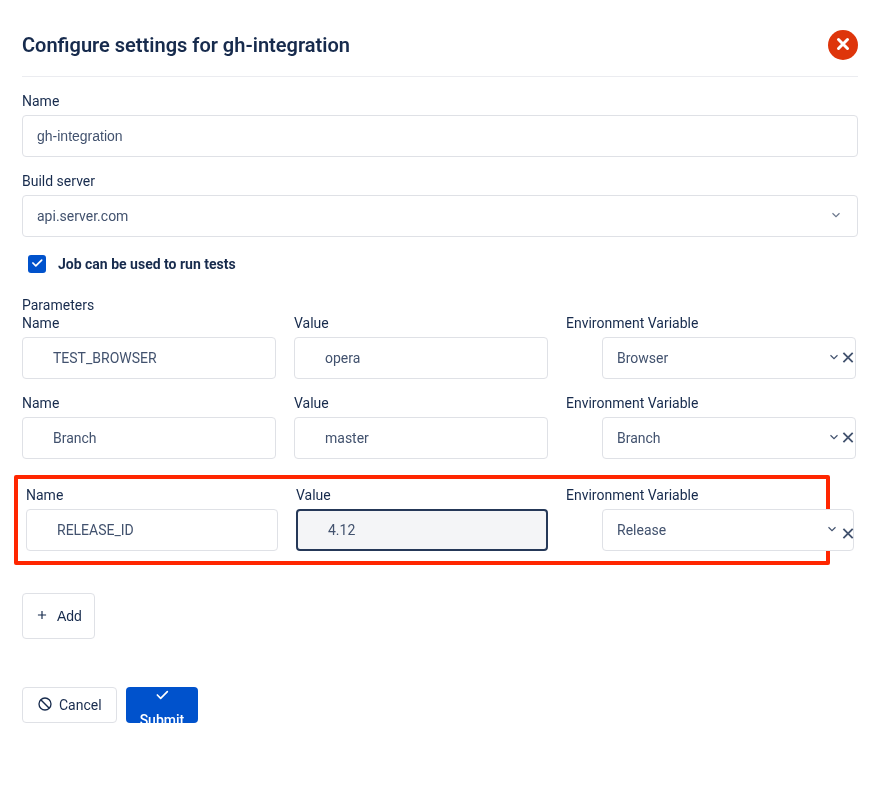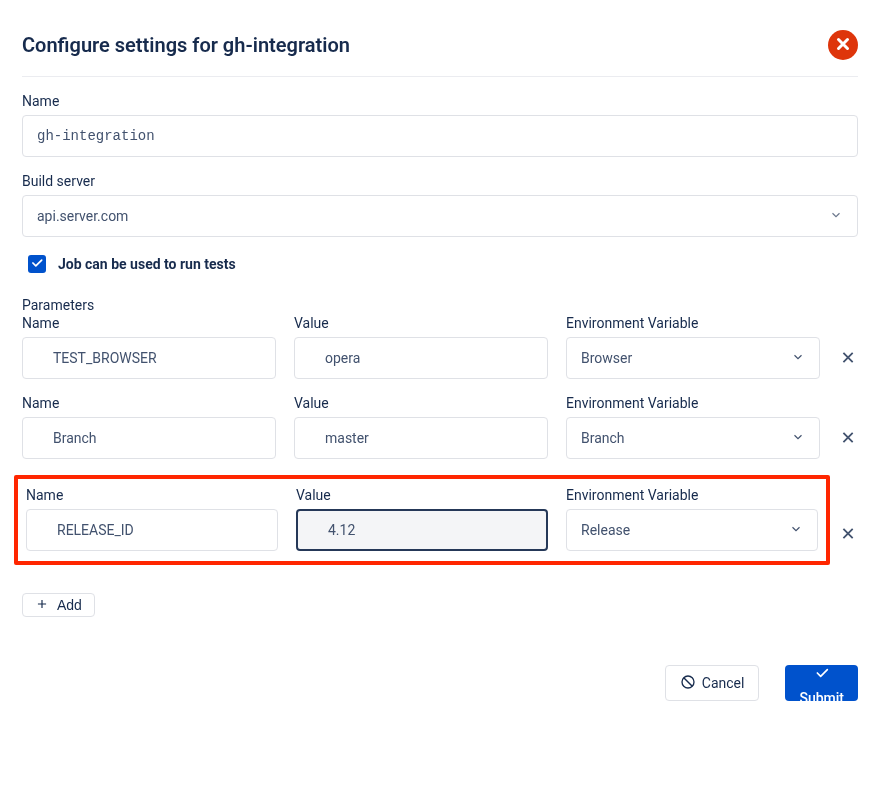--- a/index.html
+++ b/index.html
@@ -52,21 +52,21 @@
     }
     .text-input {
       width: 100%;
       height: 42px;
       border: 1px solid #dfe1e6;
       border-radius: 4px;
       padding: 16px 14px;
       font-size: 14px;
       color: #42526e;
       background: #fff;
-      font-family: Liberation Mono, monospace;
+      font-family: Liberation Sans, sans-serif;
     }
     .select-input {
       width: 100%;
       height: 42px;
       border: 1px solid #dfe1e6;
       border-radius: 4px;
       padding: 0 14px;
       font-size: 14px;
       color: #42526e;
       background: #fff;
@@ -151,20 +151,21 @@
       border: 1px solid #dfe1e6;
       border-radius: 4px;
       padding: 0 14px;
       font-size: 14px;
       color: #42526e;
       background: #fff;
       display: flex;
       align-items: center;
       justify-content: space-between;
       cursor: pointer;
+      margin-left: 36px;
     }
     .remove-col {
       width: 20px;
       display: flex;
       align-items: center;
       justify-content: center;
       height: 42px;
     }
     .remove-btn {
       background: none;
@@ -188,34 +189,33 @@
       padding: 8px 8px 10px 8px;
       display: flex;
       align-items: flex-end;
       gap: 18px;
       margin-left: -8px;
     }
     .add-btn {
       display: inline-flex;
       align-items: center;
       gap: 8px;
-      height: 24px;
+      height: 46px;
       padding: 0 12px;
       border: 1px solid #dfe1e6;
       border-radius: 4px;
       background: #fff;
       font-size: 14px;
       color: #172b4d;
       cursor: pointer;
       margin-top: 14px;
     }
     .footer {
       display: flex;
-      justify-content: flex-end;
-      gap: 26px;
+      gap: 9px;
       margin-top: 48px;
     }
     .btn {
       height: 36px;
       padding: 0 14px;
       border-radius: 4px;
       font-size: 14px;
       display: inline-flex;
       align-items: center;
       gap: 6px;

